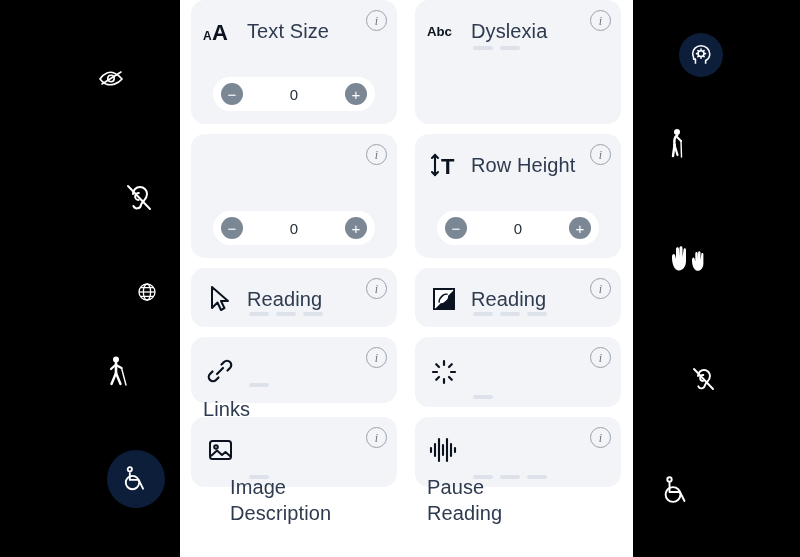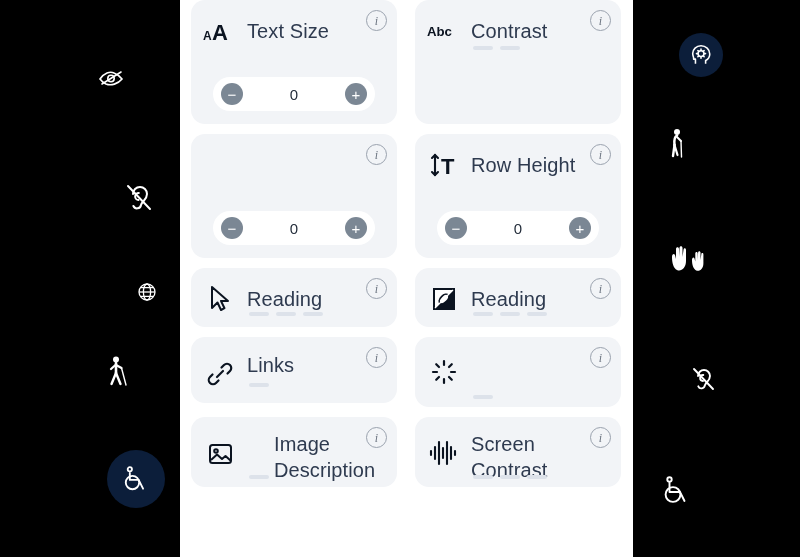--- a/index.html
+++ b/index.html
@@ -37,21 +37,21 @@
   }
   .card.tall{height:124px;}
   .card.short{height:59px;}
   .card.short2{height:66px;}
   .card.short3{height:70px;}
 
   .card-head{
     display:flex;align-items:center;gap:10px;
     height:42px;
   }
-  .card-head.top{align-items:flex-start;padding-top:4px;}
+  .card-head.top{align-items:flex-start;padding-top:4px;flex-direction:column;}
 
   .ico{
     width:34px;min-width:34px;height:34px;
     display:flex;align-items:center;justify-content:center;
     color:#0b1320;
   }
   .ico svg{display:block;}
 
   .card-title{
     font-size:20px;
@@ -137,21 +137,21 @@
       </div>
 
       <div class="card tall">
         <div class="info">i</div>
         <div class="card-head">
           <span class="ico">
             <svg width="36" height="20" viewBox="0 0 36 20">
               <text x="0" y="15" font-family="Liberation Sans, sans-serif" font-size="14" font-weight="bold" fill="#0b1320">Abc</text>
             </svg>
           </span>
-          <span class="card-title">Contrast</span>
+          <span class="card-title">Dyslexia</span>
         </div>
         <div class="dashes" style="margin-left:46px;margin-top:-6px;">
           <i class="dash"></i>
           <i class="dash"></i>
         </div>
       </div>
 
       <div class="card tall">
         <div class="info">i</div>
         <div class="stepper">
@@ -284,21 +284,21 @@
             <svg width="30" height="28" viewBox="0 0 30 28" stroke="#0b1320" stroke-width="2.1" stroke-linecap="round">
               <path d="M2 12 V16"></path>
               <path d="M6 8 V20"></path>
               <path d="M10 3 V25"></path>
               <path d="M14 9 V19"></path>
               <path d="M18 3 V25"></path>
               <path d="M22 8 V20"></path>
               <path d="M26 12 V16"></path>
             </svg>
           </span>
-          <span class="card-title two" style="max-width:110px;">Screen Contrast</span>
+          <span class="card-title two" style="max-width:110px;">Pause Reading</span>
         </div>
         <div class="dashes" style="margin-left:46px;margin-top:2px;">
           <i class="dash"></i>
           <i class="dash"></i>
           <i class="dash"></i>
         </div>
       </div>
 
     </div>
   </div>

